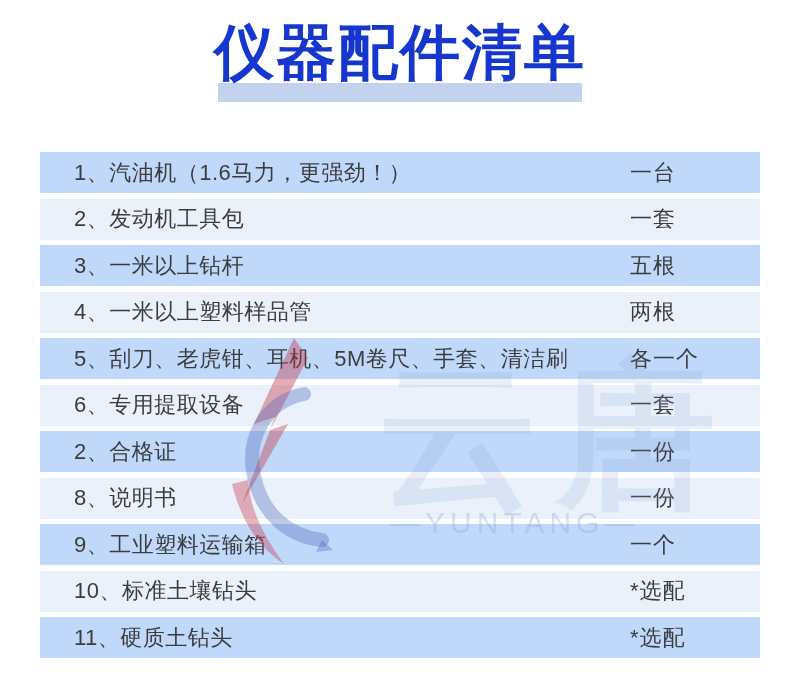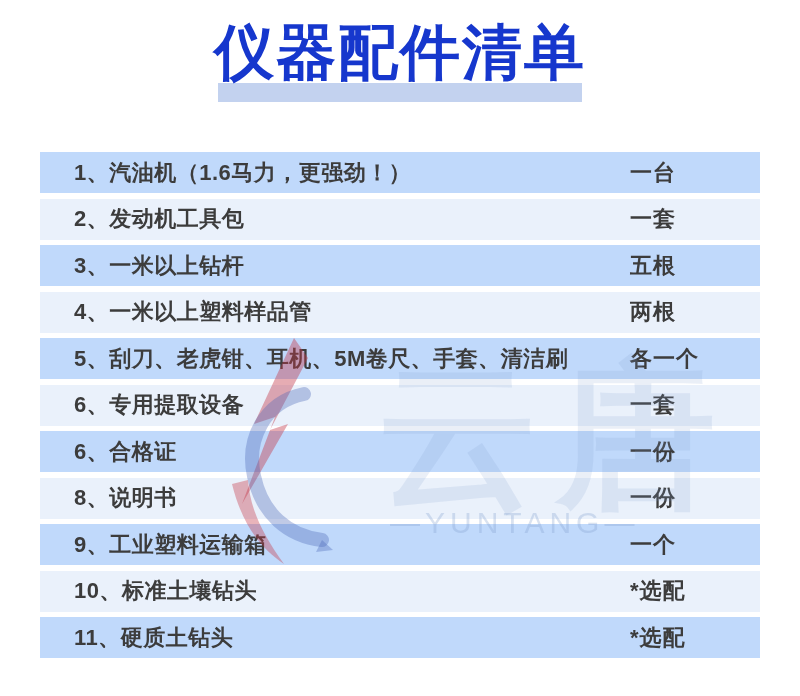--- a/index.html
+++ b/index.html
@@ -34,21 +34,20 @@
     line-height:1.3;
   }
   .table{
     position:absolute;left:40px;top:152px;width:720px;
   }
   .row{
     height:41px;margin-bottom:5.5px;
     display:flex;align-items:center;
     padding-left:34px;padding-right:18px;
     box-sizing:border-box;
-    font-weight:bold;
   }
   .row.odd{background:var(--row-odd);}
   .row.even{background:var(--row-even);}
   .row .label{
     flex:1;font-size:22px;color:var(--row-text);
     white-space:nowrap;letter-spacing:0.5px;
   }
   .row .qty{
     width:112px;flex-shrink:0;
     font-size:22px;color:var(--row-text);letter-spacing:1px;
@@ -102,21 +101,21 @@
   </div>
   <div class="row odd">
     <span class="label">5、刮刀、老虎钳、耳机、5M卷尺、手套、清洁刷</span>
     <span class="qty">各一个</span>
   </div>
   <div class="row even">
     <span class="label">6、专用提取设备</span>
     <span class="qty">一套</span>
   </div>
   <div class="row odd">
-    <span class="label">6、合格证</span>
+    <span class="label">2、合格证</span>
     <span class="qty">一份</span>
   </div>
   <div class="row even">
     <span class="label">8、说明书</span>
     <span class="qty">一份</span>
   </div>
   <div class="row odd">
     <span class="label">9、工业塑料运输箱</span>
     <span class="qty">一个</span>
   </div>

